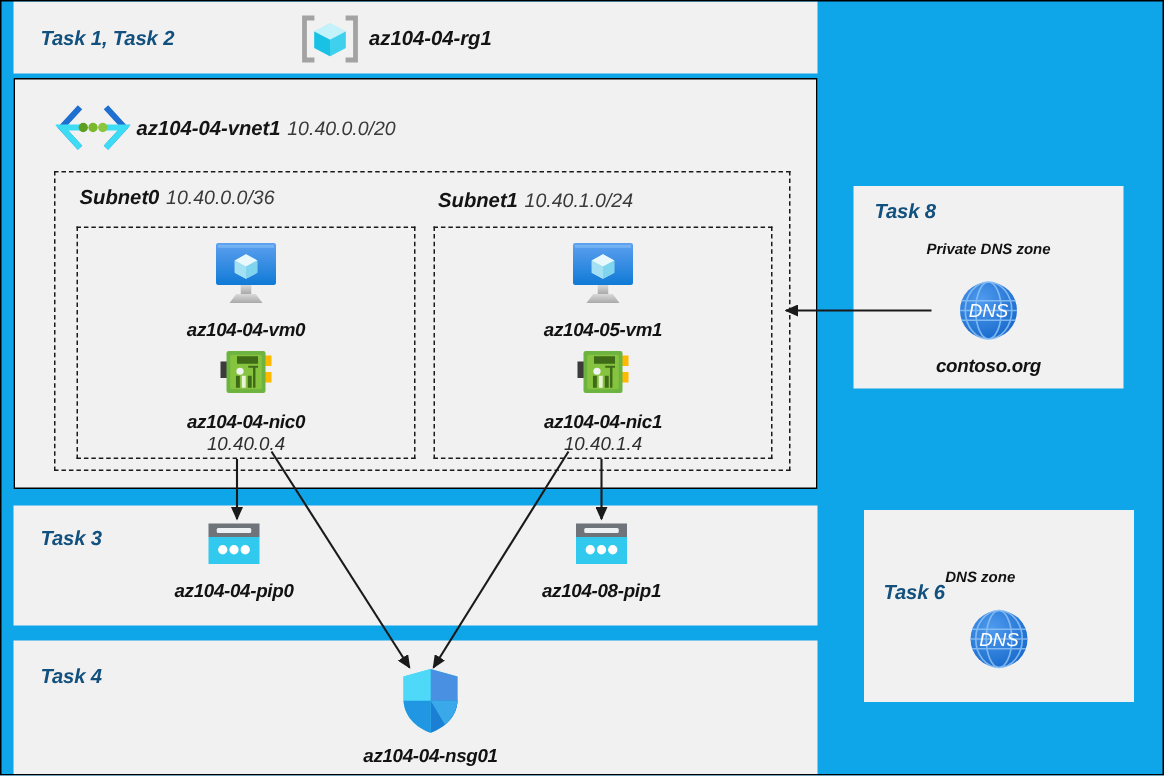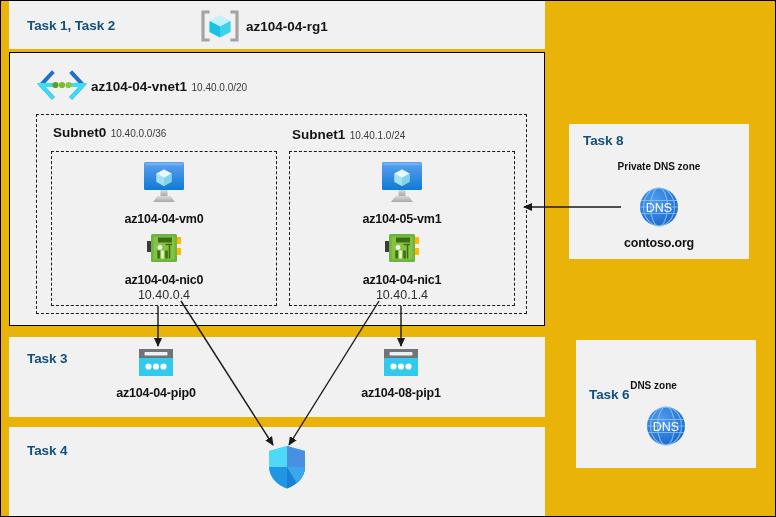--- a/index.html
+++ b/index.html
@@ -7,24 +7,25 @@
     padding: 0;
     background: #ffffff;
   }
   body {
     font-family: "Liberation Sans", sans-serif;
   }
   #canvas {
     position: relative;
     width: 776px;
     height: 517px;
-    background: #eab308;
+    background: #0ea5e9;
     box-sizing: border-box;
     border: 1px solid #000000;
     overflow: hidden;
+    font-style: italic;
   }
 
   
   .panel {
     position: absolute;
     background: #f1f1f1;
     box-sizing: border-box;
   }
   .panel-outline {
     position: absolute;
@@ -48,21 +49,21 @@
     white-space: nowrap;
   }
 
   .hdr-bold {
     font-size: 13.5px;
     font-weight: bold;
     color: #141414;
     white-space: nowrap;
   }
   .hdr-norm {
-    font-size: 10px;
+    font-size: 13px;
     font-weight: normal;
     color: #3a3a3a;
     white-space: nowrap;
   }
   .box-title {
     position: absolute;
     white-space: nowrap;
   }
 
   
@@ -299,20 +300,21 @@
     <span class="icon">
       <svg width="42" height="46" viewBox="0 0 42 46">
         <path d="M21 2 L39 7 L39 22 C39 33 31 41 21 44.5 C11 41 3 33 3 22 L3 7 Z" fill="#3fd3f5"></path>
         <path d="M21 2 L39 7 L39 22 C39 29 35.6 35 30.6 39 L21 23 Z" fill="#4a90e2"></path>
         <path d="M21 23 L39 23 C39 33 31 41 21 44.5 Z" fill="#1b7fd4"></path>
         <path d="M21 23 L21 44.5 C11 41 3 33 3 22 L3 23 Z" fill="#2196e3"></path>
         <path d="M21 23 L3 23 L3 22 L3 7 L21 2 Z" fill="#4fd9f8"></path>
         <path d="M21 23 L39 23 L39 22 C39 29 35.6 35 30.6 39 Z" fill="#3aa9ea"></path>
       </svg>
     </span>
+    <div class="cap">az104-04-nsg01</div>
   </div>
 
   <div class="panel" style="left:568px; top:123px; width:180px; height:135px;"></div>
 
   <div class="task-label" style="left:582px; top:132px;">Task 8</div>
 
   <div class="zone-title" style="left:568px; top:160px; width:180px;">Private DNS zone</div>
 
   <div class="node" style="left:598px; top:183px; width:120px;">
     <span class="icon">

